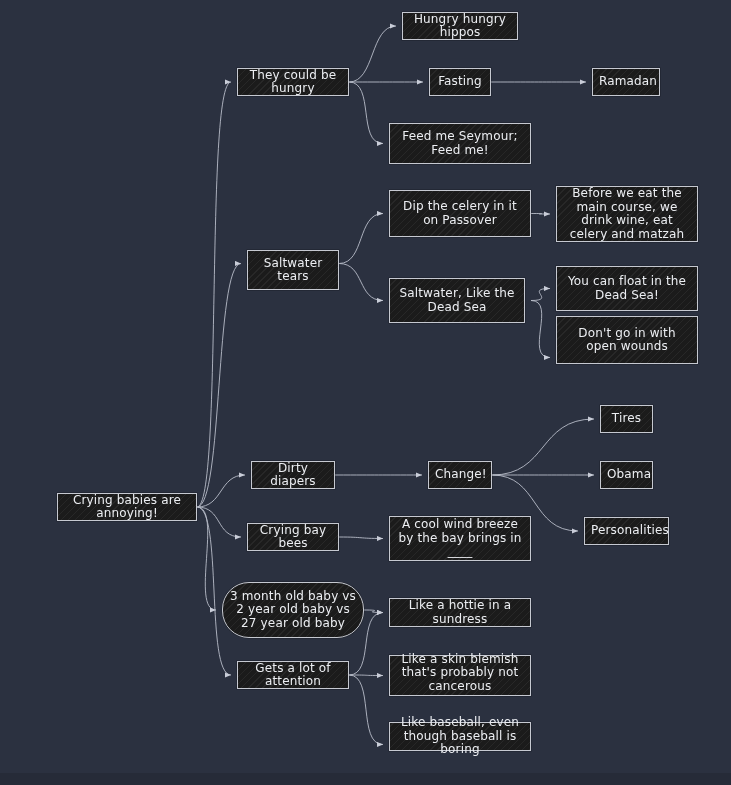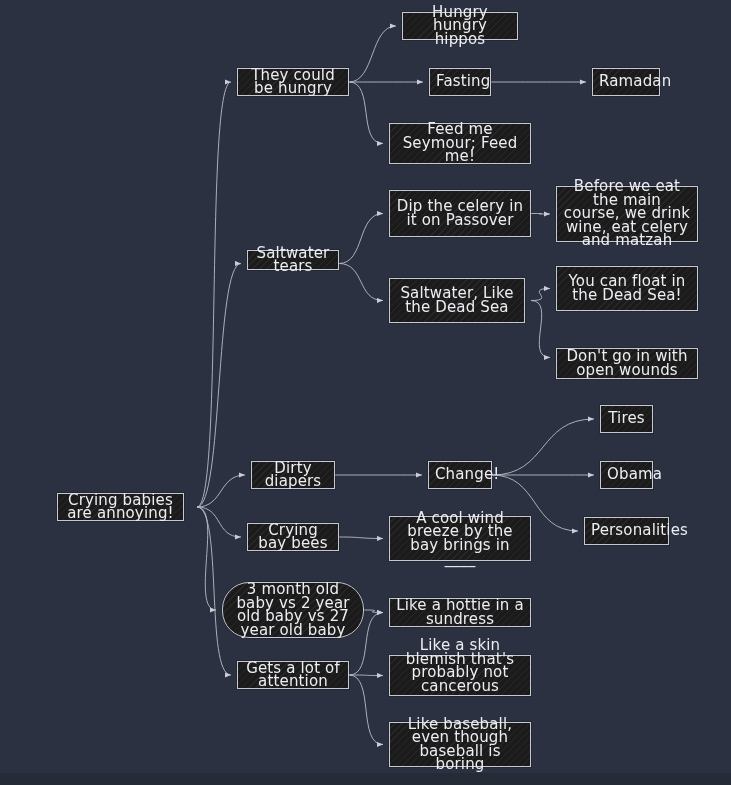--- a/index.html
+++ b/index.html
@@ -42,21 +42,21 @@
       rgba(255,255,255,0.055) 0px,
       rgba(255,255,255,0.055) 1px,
       rgba(255,255,255,0.0) 1px,
       rgba(255,255,255,0.0) 5px
     );
     display: flex;
     align-items: center;
     justify-content: center;
     text-align: center;
     color: #eceef2;
-    font-size: 15px;
+    font-size: 12px;
     line-height: 13.5px;
     letter-spacing: 0.15px;
     padding: 2px 6px;
     box-shadow: 0 0 0 0.5px rgba(0,0,0,0.35);
   }
   .node-label {
     display: block;
     width: 100%;
   }
 </style>
@@ -91,54 +91,54 @@
         <path d="M492,475 C548.1,475 537.9,475 594,475" fill="none" stroke="#b9bdc9" stroke-width="0.9" marker-end="url(#arrow)"></path>
         <path d="M492,475 C539.3,475 530.7,531 578,531" fill="none" stroke="#b9bdc9" stroke-width="0.9" marker-end="url(#arrow)"></path>
         <path d="M339,537 C365,537 357,538.5 383,538.5" fill="none" stroke="#b9bdc9" stroke-width="0.9" marker-end="url(#arrow)"></path>
         <path d="M364,610 C390,610 357,612.5 383,612.5" fill="none" stroke="#b9bdc9" stroke-width="0.9" marker-end="url(#arrow)"></path>
         <path d="M349,675 C375,675 357,612.5 383,612.5" fill="none" stroke="#b9bdc9" stroke-width="0.9" marker-end="url(#arrow)"></path>
         <path d="M349,675 C375,675 357,675.5 383,675.5" fill="none" stroke="#b9bdc9" stroke-width="0.9" marker-end="url(#arrow)"></path>
         <path d="M349,675 C375,675 357,744.5 383,744.5" fill="none" stroke="#b9bdc9" stroke-width="0.9" marker-end="url(#arrow)"></path>
       </g>
   </svg>
   <div id="nodes">
-      <div class="node" style="left: 57px; top: 493px; width: 127px; height: 28px;">
+      <div class="node" style="left: 57px; top: 493px; width: 140px; height: 28px;">
         <span class="node-label">Crying babies are annoying!</span>
       </div>
       <div class="node" style="left: 237px; top: 68px; width: 112px; height: 28px;">
         <span class="node-label">They could be hungry</span>
       </div>
       <div class="node" style="left: 402px; top: 12px; width: 116px; height: 28px;">
         <span class="node-label">Hungry hungry hippos</span>
       </div>
       <div class="node" style="left: 429px; top: 68px; width: 62px; height: 28px;">
         <span class="node-label">Fasting</span>
       </div>
       <div class="node" style="left: 592px; top: 68px; width: 68px; height: 28px;">
         <span class="node-label">Ramadan</span>
       </div>
       <div class="node" style="left: 389px; top: 123px; width: 142px; height: 41px;">
         <span class="node-label">Feed me Seymour; Feed me!</span>
       </div>
-      <div class="node" style="left: 247px; top: 250px; width: 92px; height: 20px;">
+      <div class="node" style="left: 247px; top: 250px; width: 92px; height: 40px;">
         <span class="node-label">Saltwater tears</span>
       </div>
       <div class="node" style="left: 389px; top: 190px; width: 142px; height: 47px;">
         <span class="node-label">Dip the celery in it on Passover</span>
       </div>
       <div class="node" style="left: 556px; top: 186px; width: 142px; height: 56px;">
         <span class="node-label">Before we eat the main course, we drink wine, eat celery and matzah</span>
       </div>
       <div class="node" style="left: 389px; top: 278px; width: 136px; height: 45px;">
         <span class="node-label">Saltwater, Like the Dead Sea</span>
       </div>
       <div class="node" style="left: 556px; top: 266px; width: 142px; height: 45px;">
         <span class="node-label">You can float in the Dead Sea!</span>
       </div>
-      <div class="node" style="left: 556px; top: 348px; width: 142px; height: 31px;">
+      <div class="node" style="left: 556px; top: 316px; width: 142px; height: 48px;">
         <span class="node-label">Don't go in with open wounds</span>
       </div>
       <div class="node" style="left: 251px; top: 461px; width: 84px; height: 28px;">
         <span class="node-label">Dirty diapers</span>
       </div>
       <div class="node" style="left: 428px; top: 461px; width: 64px; height: 28px;">
         <span class="node-label">Change!</span>
       </div>
       <div class="node" style="left: 600px; top: 405px; width: 53px; height: 28px;">
         <span class="node-label">Tires</span>
@@ -160,18 +160,18 @@
       </div>
       <div class="node" style="left: 237px; top: 661px; width: 112px; height: 28px;">
         <span class="node-label">Gets a lot of attention</span>
       </div>
       <div class="node" style="left: 389px; top: 598px; width: 142px; height: 29px;">
         <span class="node-label">Like a hottie in a sundress</span>
       </div>
       <div class="node" style="left: 389px; top: 655px; width: 142px; height: 41px; align-items: flex-end;">
         <span class="node-label">Like a skin blemish that's probably not cancerous</span>
       </div>
-      <div class="node" style="left: 389px; top: 722px; width: 142px; height: 45px;">
+      <div class="node" style="left: 389px; top: 722px; width: 142px; height: 29px;">
         <span class="node-label">Like baseball, even though baseball is boring</span>
       </div>
     </div>
   <div id="bottom-strip"></div>
 </div>
 
 </body></html>

